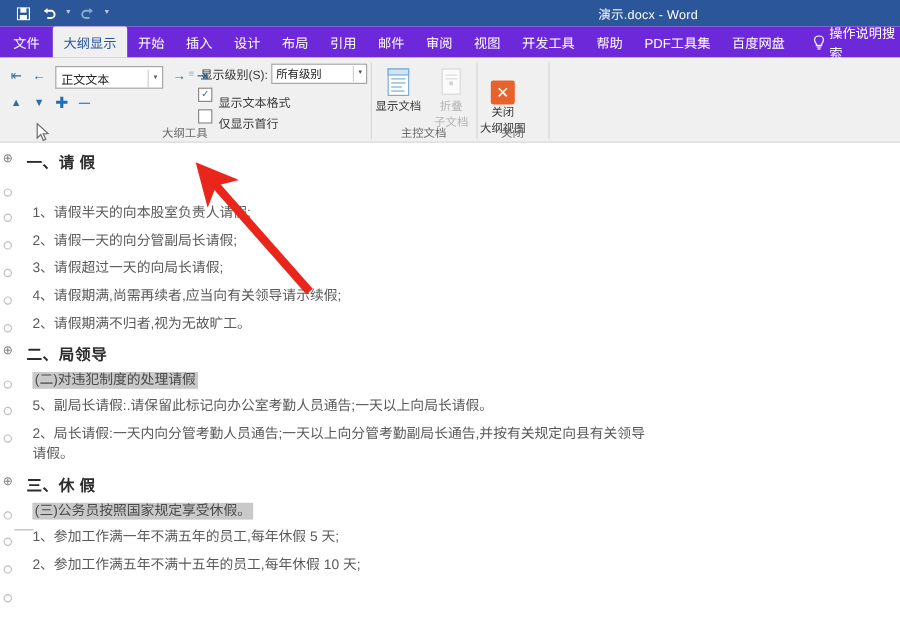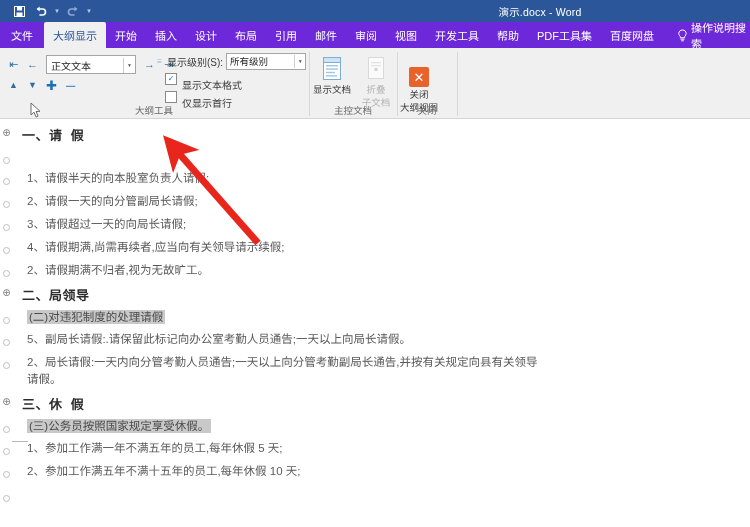--- a/index.html
+++ b/index.html
@@ -112,21 +112,21 @@
   .cklab{font-size:10px;color:#3a3a3a;white-space:nowrap;margin-top:10px;}
 
   
   .g-master{width:88px;padding-top:6px;display:flex;flex-direction:row;justify-content:center;gap:2px;}
   .bigbtn{
     width:42px;display:flex;flex-direction:column;align-items:center;
     cursor:default;
   }
   .bigbtn .glyph{height:28px;display:flex;align-items:flex-end;justify-content:center;}
   .bigbtn .cap{
-    font-size:9.5px;color:#3a3a3a;text-align:center;line-height:11px;margin-top:2px;
+    font-size:9.5px;color:#3a3a3a;text-align:center;line-height:11px;margin-top:2px;font-family:Liberation Mono, monospace;
   }
   .bigbtn.disabled .cap{color:#b4b4b4;}
 
   
   .g-close{width:60px;padding-top:6px;display:flex;justify-content:center;}
   .closeicon{
     width:20px;height:20px;background:#e8622c;border-radius:2px;
     display:flex;align-items:center;justify-content:center;
     color:#ffffff;font-size:13px;font-weight:bold;line-height:1;
   }
@@ -142,21 +142,21 @@
     width:13px;flex:0 0 13px;display:flex;justify-content:center;
     padding-top:3px;color:#9a9a9a;
   }
   .plusmark{font-size:10px;color:#7f7f7f;line-height:1;}
   .dotmark{
     width:5px;height:5px;border:1px solid #bfbfbf;border-radius:50%;
     background:#ffffff;margin-top:5px;
   }
   .h1line{margin-top:6px;}
   .h1line .txt{
-    font-family:Liberation Mono, monospace;
+    font-family:Liberation Serif, serif;
     font-size:13px;font-weight:bold;color:#2d2d2d;letter-spacing:.5px;
     padding-left:9px;
   }
   .subline{margin-top:5px;}
   .subline .txt{
     font-size:11.5px;color:#555555;padding-left:14px;line-height:16px;
   }
   .subline .txt .hl{background:#c9c9c9;color:#4a4a4a;padding:1px 2px;}
   .bodyline{margin-top:6px;}
   .bodyline .txt{

